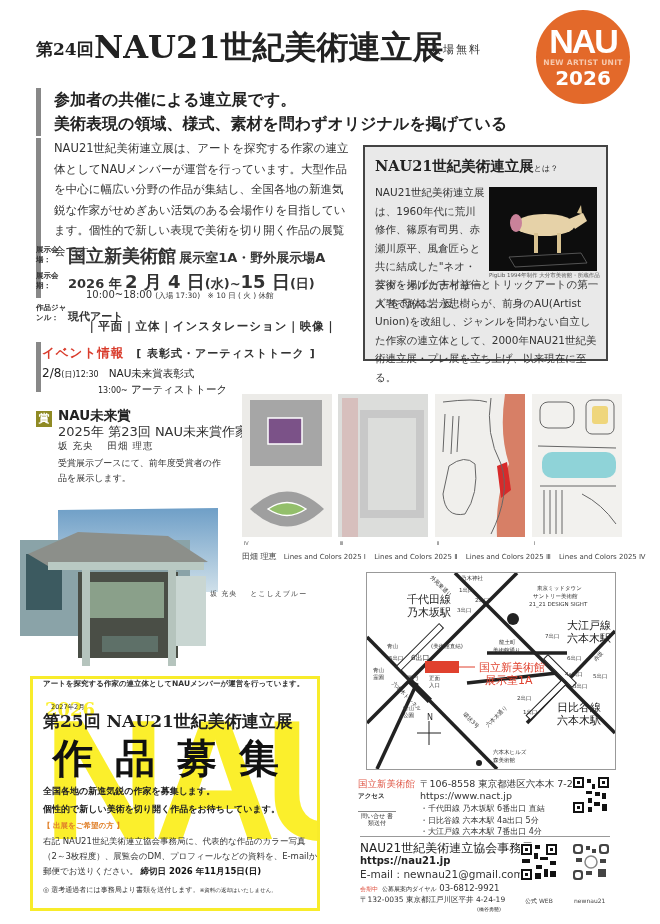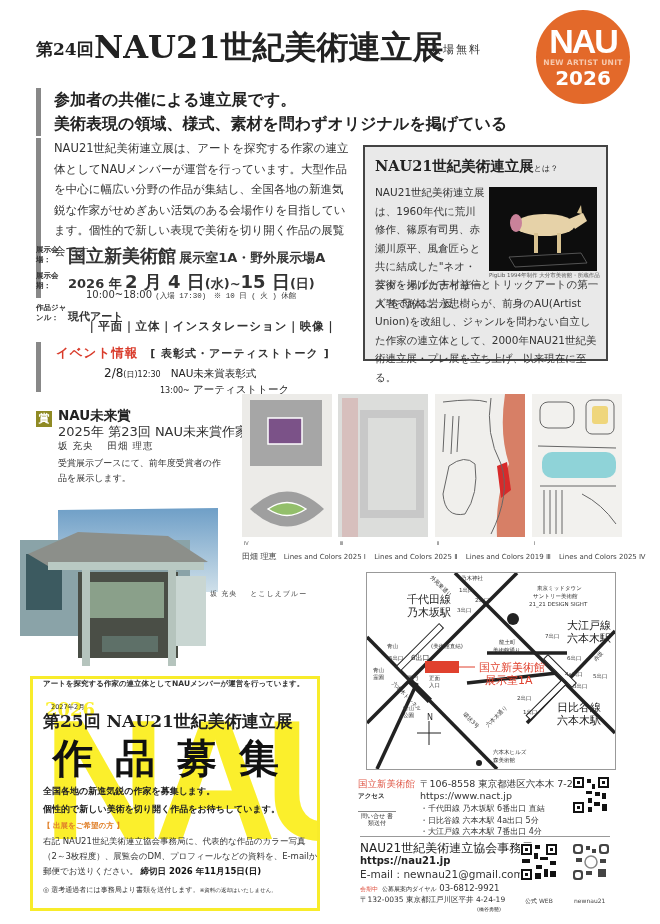--- a/index.html
+++ b/index.html
@@ -18,28 +18,28 @@
   #intro{left:36px;top:138px;border-left:5px solid #888;padding-left:13px;font-size:11.5px;line-height:20.5px;width:300px;height:160px;color:#333;}
   .info-row{left:36px;font-size:10px;color:#333;}
   .info-lbl{font-size:7.5px;font-weight:bold;display:inline-block;width:32px;}
   #venue{top:244px;}
   #venue .big{font-size:18px;font-weight:bold;}
   #venue .sub{font-size:13px;font-weight:bold;}
   #period{top:270px;}
   #period .big{font-size:13px;font-weight:bold;}
   #period .xl{font-size:18px;font-weight:bold;}
   #hours{left:86px;top:289px;font-size:10px;color:#333;}
-  #hours small{font-size:7.5px;font-family:Liberation Mono, monospace;}
+  #hours small{font-size:7.5px;}
   #genre{top:303px;}
   #genre b{font-size:11px;}
   #genre-list{left:86px;top:319px;font-size:11.5px;font-weight:bold;color:#333;letter-spacing:1px;}
-  #event{left:36px;top:342px;border-left:5px solid #888;padding-left:15px;width:290px;height:50px;}
+  #event{left:36px;top:342px;border-left:5px solid #888;padding-left:1px;width:290px;height:50px;}
   #event .t1{font-size:12.5px;font-weight:bold;color:#d93b2b;letter-spacing:1px;}
   #event .t2{font-size:11px;font-weight:bold;color:#333;margin-left:12px;letter-spacing:1px;}
-  #event .r{font-size:10.5px;line-height:15px;margin-top:4px;margin-left:48px;}
+  #event .r{font-size:10.5px;line-height:15px;margin-top:4px;}
   #event .r small{font-size:8px;}
   
   #about{left:363px;top:145px;width:245px;height:216px;background:#e9e9e9;border:2px solid #444;box-sizing:border-box;}
   #about-title{left:10px;top:10px;font-size:14.5px;font-weight:bold;}
   #about-title small{font-size:8px;font-weight:normal;}
   #about-text1{left:10px;top:36px;width:110px;font-size:10.5px;line-height:18.5px;color:#333;}
   #about-text2{left:10px;top:128px;width:226px;font-size:10.5px;line-height:18.5px;color:#333;}
   #pig{left:124px;top:40px;width:108px;height:84px;background:#111;}
   #pig-caption{left:124px;top:125px;font-size:5.5px;color:#555;width:120px;}
   
@@ -228,21 +228,21 @@
   </svg>
 </div>
 <div class="abs art-num" style="left:244px">Ⅳ</div>
 <div class="abs art-num" style="left:340px">Ⅲ</div>
 <div class="abs art-num" style="left:437px">Ⅱ</div>
 <div class="abs art-num" style="left:534px">Ⅰ</div>
 <div class="abs" id="art-captions">
   <span class="nm">田畑 理恵</span>
   <span class="c">Lines and Colors 2025 Ⅰ</span>
   <span class="c">Lines and Colors 2025 Ⅱ</span>
-  <span class="c">Lines and Colors 2019 Ⅲ</span>
+  <span class="c">Lines and Colors 2025 Ⅲ</span>
   <span class="c">Lines and Colors 2025 Ⅳ</span>
 </div>
 
 <div class="abs" id="map">
   <svg class="abs" style="left:0;top:0" width="248" height="196" viewBox="0 0 248 196">
     <g stroke="#222" stroke-width="3.5" fill="none">
       <line x1="88" y1="0" x2="248" y2="160"></line>
       <line x1="150" y1="0" x2="0" y2="150"></line>
       <line x1="0" y1="64" x2="130" y2="196"></line>
       <line x1="248" y1="58" x2="160" y2="150"></line>

